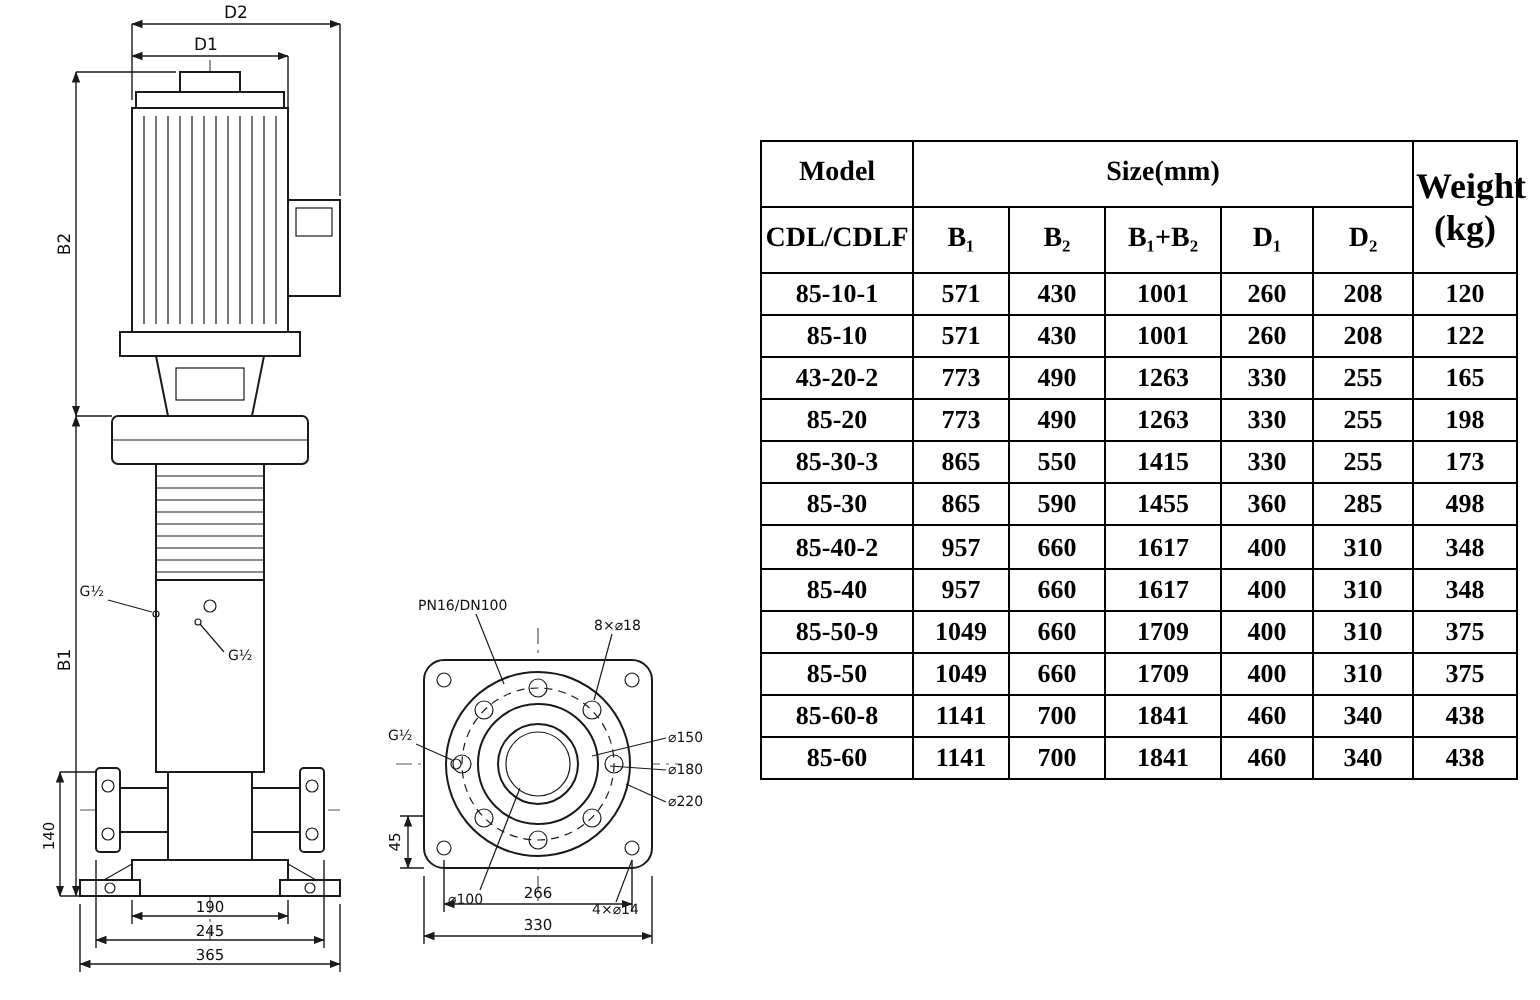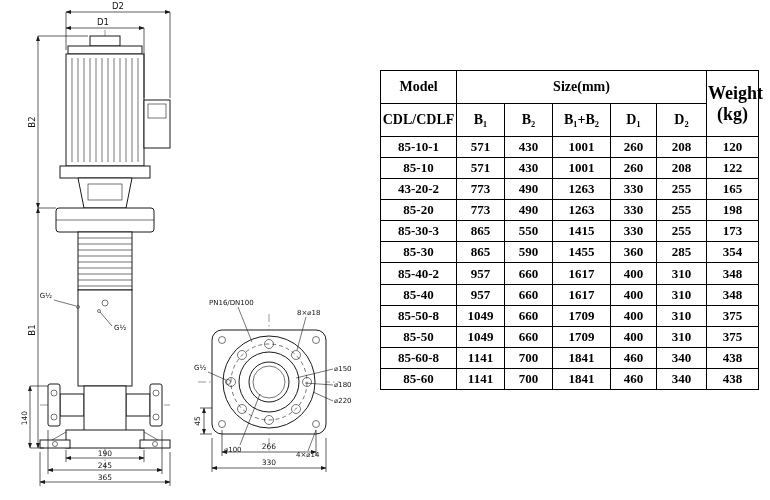--- a/index.html
+++ b/index.html
@@ -275,42 +275,42 @@
       <td>255</td>
       <td>173</td>
     </tr>
           <tr>
       <td>85-30</td>
       <td>865</td>
       <td>590</td>
       <td>1455</td>
       <td>360</td>
       <td>285</td>
-      <td>354</td>
+      <td>498</td>
     </tr>
           <tr>
       <td>85-40-2</td>
       <td>957</td>
       <td>660</td>
       <td>1617</td>
       <td>400</td>
       <td>310</td>
       <td>348</td>
     </tr>
           <tr>
       <td>85-40</td>
       <td>957</td>
       <td>660</td>
       <td>1617</td>
       <td>400</td>
       <td>310</td>
       <td>348</td>
     </tr>
           <tr>
-      <td>85-50-8</td>
+      <td>85-50-9</td>
       <td>1049</td>
       <td>660</td>
       <td>1709</td>
       <td>400</td>
       <td>310</td>
       <td>375</td>
     </tr>
           <tr>
       <td>85-50</td>
       <td>1049</td>

